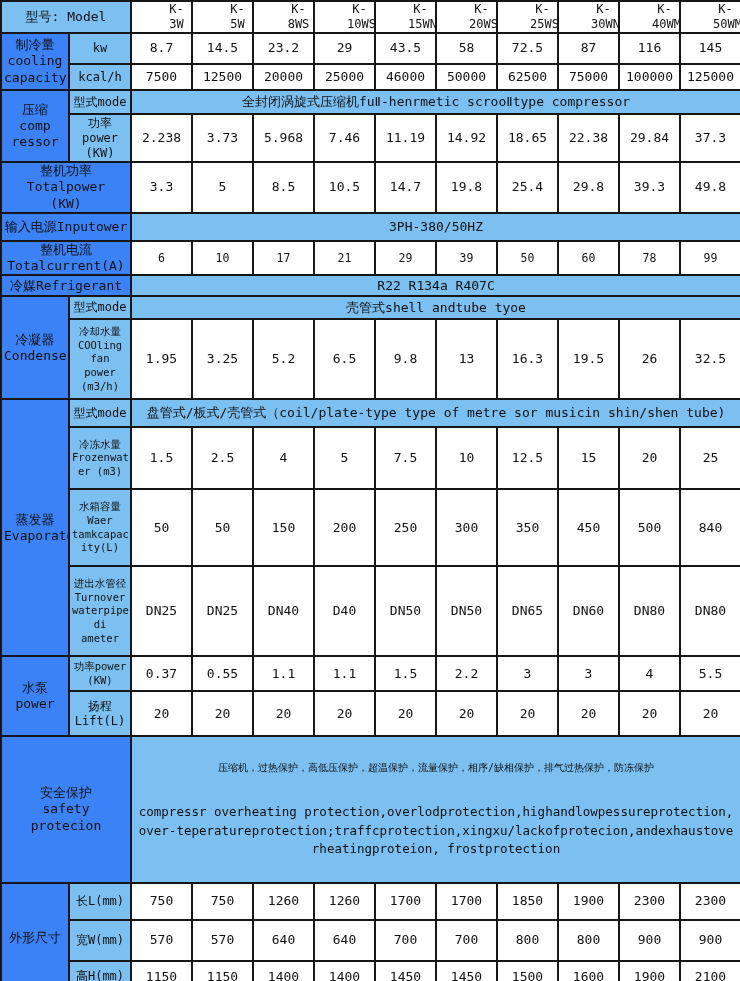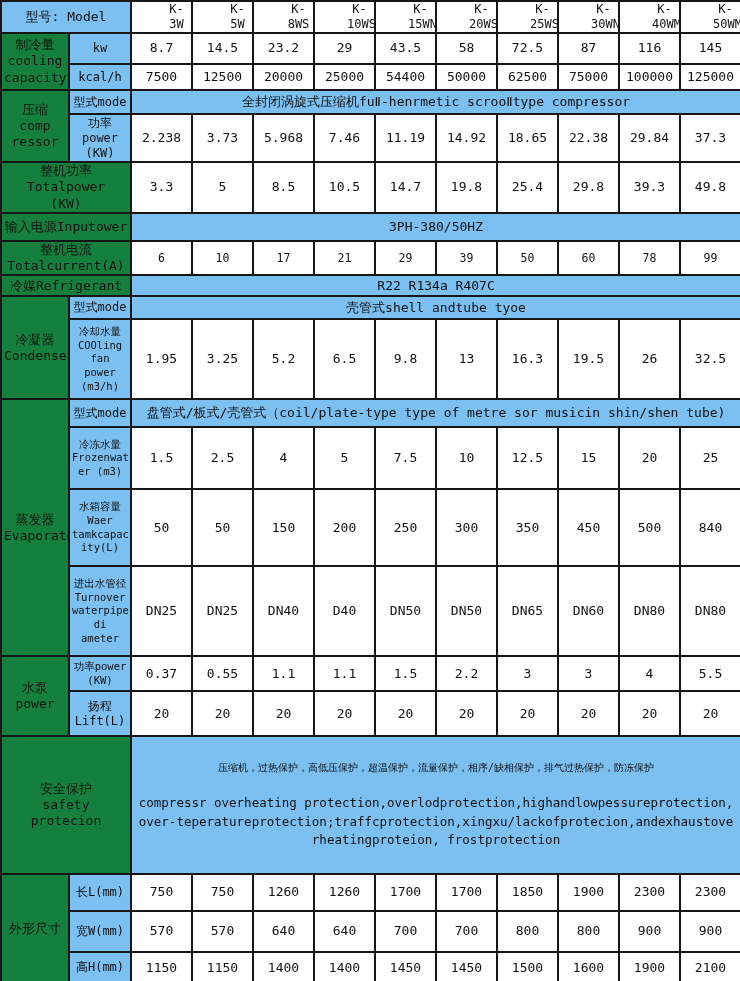--- a/index.html
+++ b/index.html
@@ -2,30 +2,30 @@
 <html><head>
 <meta charset="utf-8">
 <style>
   html,body { margin:0; padding:0; background:#ffffff; }
   body { width:740px; font-family:"DejaVu Sans Mono","DejaVu Sans",sans-serif; color:#111; }
   table { width:740px; table-layout:fixed; border-collapse:collapse; }
   td { border:2px solid #161616; text-align:center; vertical-align:middle;
        padding:0 2px; white-space:pre-line; font-size:13px; line-height:1.25;
        overflow:hidden; }
   .blue  { background:#7cc0f2; }
-  .lbl   { background:#15803d; font-size:13px; }
+  .lbl   { background:#3b82f6; font-size:13px; }
   .sub   { background:#7cc0f2; font-size:12px;margin-left:44px; }
   .sub.sm{ font-size:10.5px; line-height:1.3; }
   .merged{ background:#7cc0f2; font-size:13px; }
   .model { background:#ffffff; font-size:12px;padding-left:32px; }
   .val   { background:#ffffff; font-size:13px; }
   .cur td.val { font-size:11.5px; }
   .safety-cell { background:#7cc0f2; font-size:12.5px; line-height:1.5; padding:4px 6px; }
   .safety-cell .zh { font-size:10px; }
-  .safety-cell .en { font-size:12.5px; word-break:break-all; white-space:normal; }
+  .safety-cell .en { font-size:12.5px; word-break:break-all; white-space:normal;margin-top:9px; }
 </style>
 </head>
 <body>
 
 <table>
   <colgroup>
     <col style="width:68px">
       <col style="width:62px">
     <col style="width:61px">
       <col style="width:61px">
@@ -69,21 +69,21 @@
         <td class="val">87</td>
         <td class="val">116</td>
         <td class="val">145</td>
       </tr>
   <tr style="height:26px">
     <td class="sub">kcal/h</td>
   <td class="val">7500</td>
         <td class="val">12500</td>
         <td class="val">20000</td>
         <td class="val">25000</td>
-        <td class="val">54400</td>
+        <td class="val">46000</td>
         <td class="val">50000</td>
         <td class="val">62500</td>
         <td class="val">75000</td>
         <td class="val">100000</td>
         <td class="val">125000</td>
       </tr>
 
   <tr style="height:24px">
     <td rowspan="2" class="lbl">压缩
 comp

